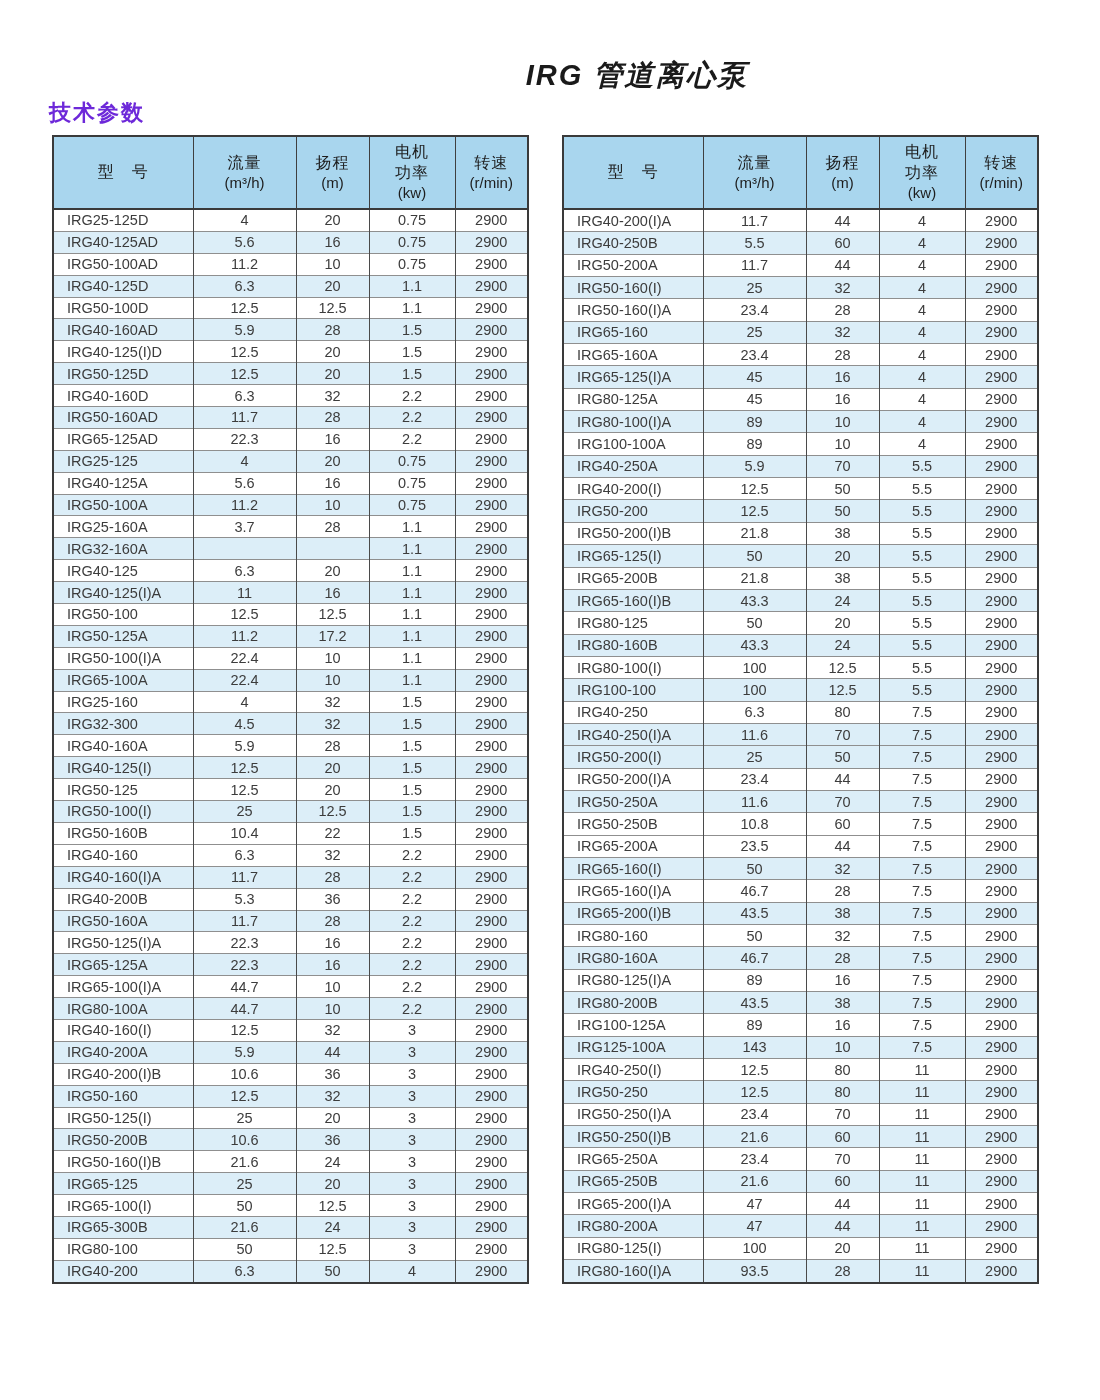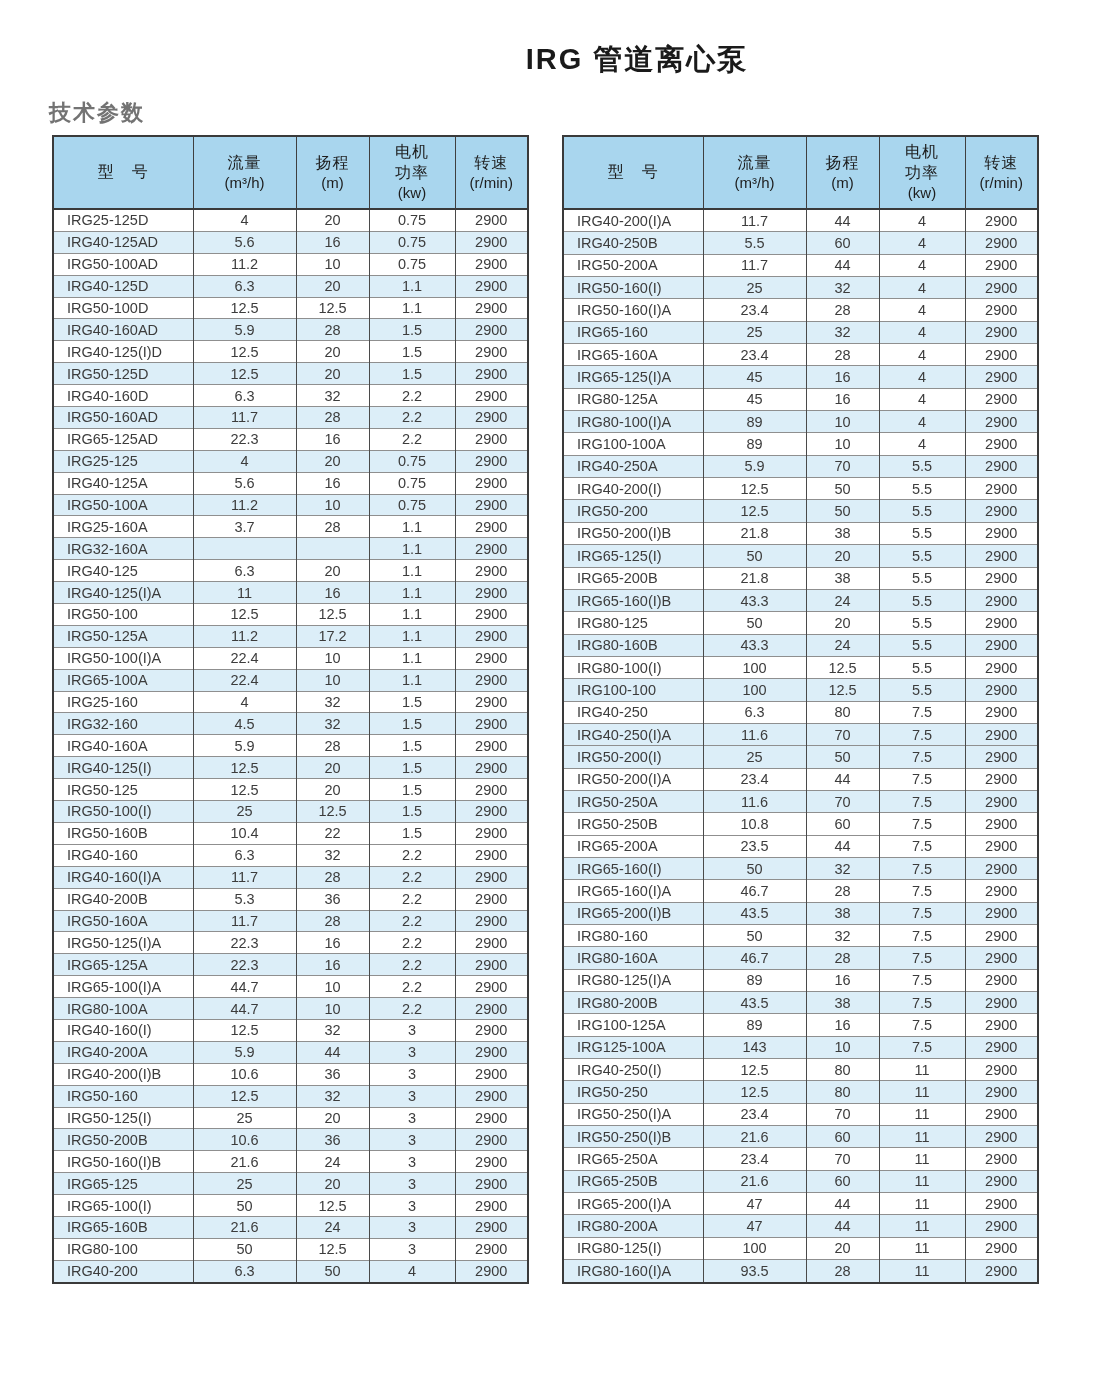--- a/index.html
+++ b/index.html
@@ -1,28 +1,28 @@
 <!DOCTYPE html>
 <html style="--header-bg: #a9d6ee; --row-alt-bg: #dceef8; --border-dark: #3a3a3a;"><head>
 <meta charset="utf-8">
 <style>
   html,body { margin:0; padding:0; background:#ffffff; }
   .page {
     position:relative; width:1100px; height:1400px; background:#ffffff;
     font-family:"Liberation Sans","DejaVu Sans",sans-serif; overflow:hidden;
   }
   .page-title {
-    position:absolute; top:40px; left:50%;
+    position:absolute; top:56px; left:50%;
     transform:translateX(calc(-50% + 87px));
     font-size:29px; font-weight:bold; color:#1a1a1a;
-    letter-spacing:2px; white-space:nowrap;
+    letter-spacing:2px; white-space:nowrap;font-style:italic;
   }
   .section-title {
     position:absolute; top:98px; left:49px;
-    font-size:22px; font-weight:bold; color:#737373; letter-spacing:2px;
+    font-size:22px; font-weight:bold; color:#6d28d9; letter-spacing:2px;
   }
   .tables { position:absolute; top:135px; left:52px; display:flex; gap:33px; }
   table.spec-table {
     border-collapse:collapse; table-layout:fixed; width:475px;
     border:2px solid var(--border-dark,#3a3a3a);
   }
   table.spec-table col.c-model { width:140px; }
   table.spec-table col.c-flow  { width:103px; }
   table.spec-table col.c-head  { width:73px;  }
   table.spec-table col.c-power { width:86px;  }
@@ -250,21 +250,21 @@
             <td>2900</td>
           </tr>
           <tr>
             <td>IRG25-160</td>
             <td>4</td>
             <td>32</td>
             <td>1.5</td>
             <td>2900</td>
           </tr>
           <tr class="alt">
-            <td>IRG32-160</td>
+            <td>IRG32-300</td>
             <td>4.5</td>
             <td>32</td>
             <td>1.5</td>
             <td>2900</td>
           </tr>
           <tr>
             <td>IRG40-160A</td>
             <td>5.9</td>
             <td>28</td>
             <td>1.5</td>
@@ -411,21 +411,21 @@
             <td>2900</td>
           </tr>
           <tr>
             <td>IRG65-100(I)</td>
             <td>50</td>
             <td>12.5</td>
             <td>3</td>
             <td>2900</td>
           </tr>
           <tr class="alt">
-            <td>IRG65-160B</td>
+            <td>IRG65-300B</td>
             <td>21.6</td>
             <td>24</td>
             <td>3</td>
             <td>2900</td>
           </tr>
           <tr>
             <td>IRG80-100</td>
             <td>50</td>
             <td>12.5</td>
             <td>3</td>

